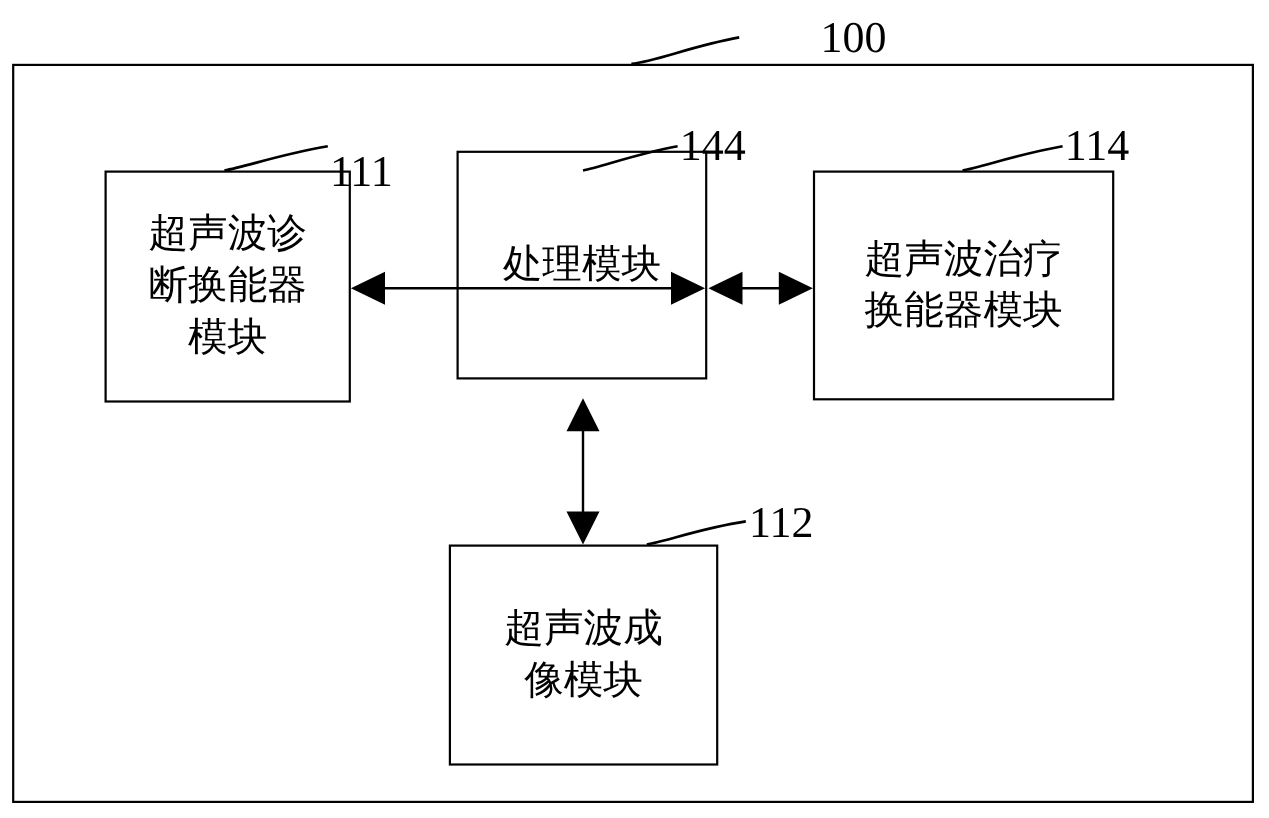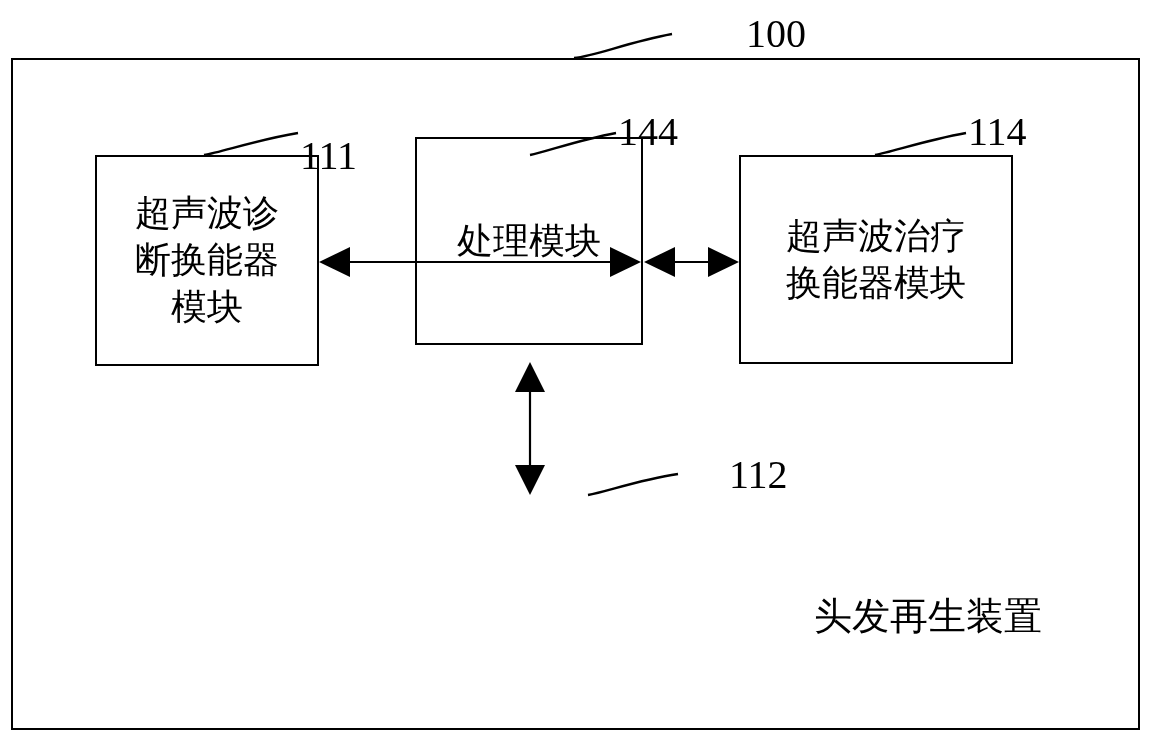--- a/index.html
+++ b/index.html
@@ -57,21 +57,21 @@
     position: absolute;
     font-family: "Liberation Serif", "DejaVu Serif", serif;
     font-size: 40px;
     line-height: 1;
     color: #000000;
   }
   #ref-100 { left: 710px; top: 14px; margin-left: 36px; }
   #ref-111 { left: 300px; top: 112px; margin-top: 24px; }
   #ref-113 { left: 618px; top: 112px; }
   #ref-114 { left: 968px; top: 112px; }
-  #ref-112 { left: 681px; top: 455px; margin-left: 48px; }
+  #ref-112 { left: 681px; top: 455px; }
 
   
   .caption {
     position: absolute;
     left: 814px;
     top: 597px;
     font-family: "DejaVu Sans", sans-serif;
     font-size: 38px;
     line-height: 1;
     color: #000000;
@@ -106,28 +106,31 @@
 
   <div class="module-box" id="box-113">
     <span class="module-label">处理模块</span>
   </div>
 
   <div class="module-box" id="box-114">
     <span class="module-label">超声波治疗
 换能器模块</span>
   </div>
 
+  <div class="module-box" id="box-112">
+    <span class="module-label">超声波成
+像模块</span>
+  </div>
 
   <div class="ref-num" id="ref-100">100</div>
   <div class="ref-num" id="ref-111">111</div>
   <div class="ref-num" id="ref-113">144</div>
   <div class="ref-num" id="ref-114">114</div>
   <div class="ref-num" id="ref-112">112</div>
 
-  <div class="caption">头发再生装置</div>
 
   <svg class="overlay" viewBox="0 0 1154 744">
 
     <path class="leader" id="leader-100" d="M 574 58 C 596 56 628 42 672 34"></path>
 
     <path class="leader" id="leader-111" d="M 204 155 C 222 152 256 140 298 133"></path>
 
     <path class="leader" id="leader-113" d="M 530 155 C 546 152 578 140 616 133"></path>
 
     <path class="leader" id="leader-114" d="M 875 155 C 892 152 926 140 966 133"></path>

